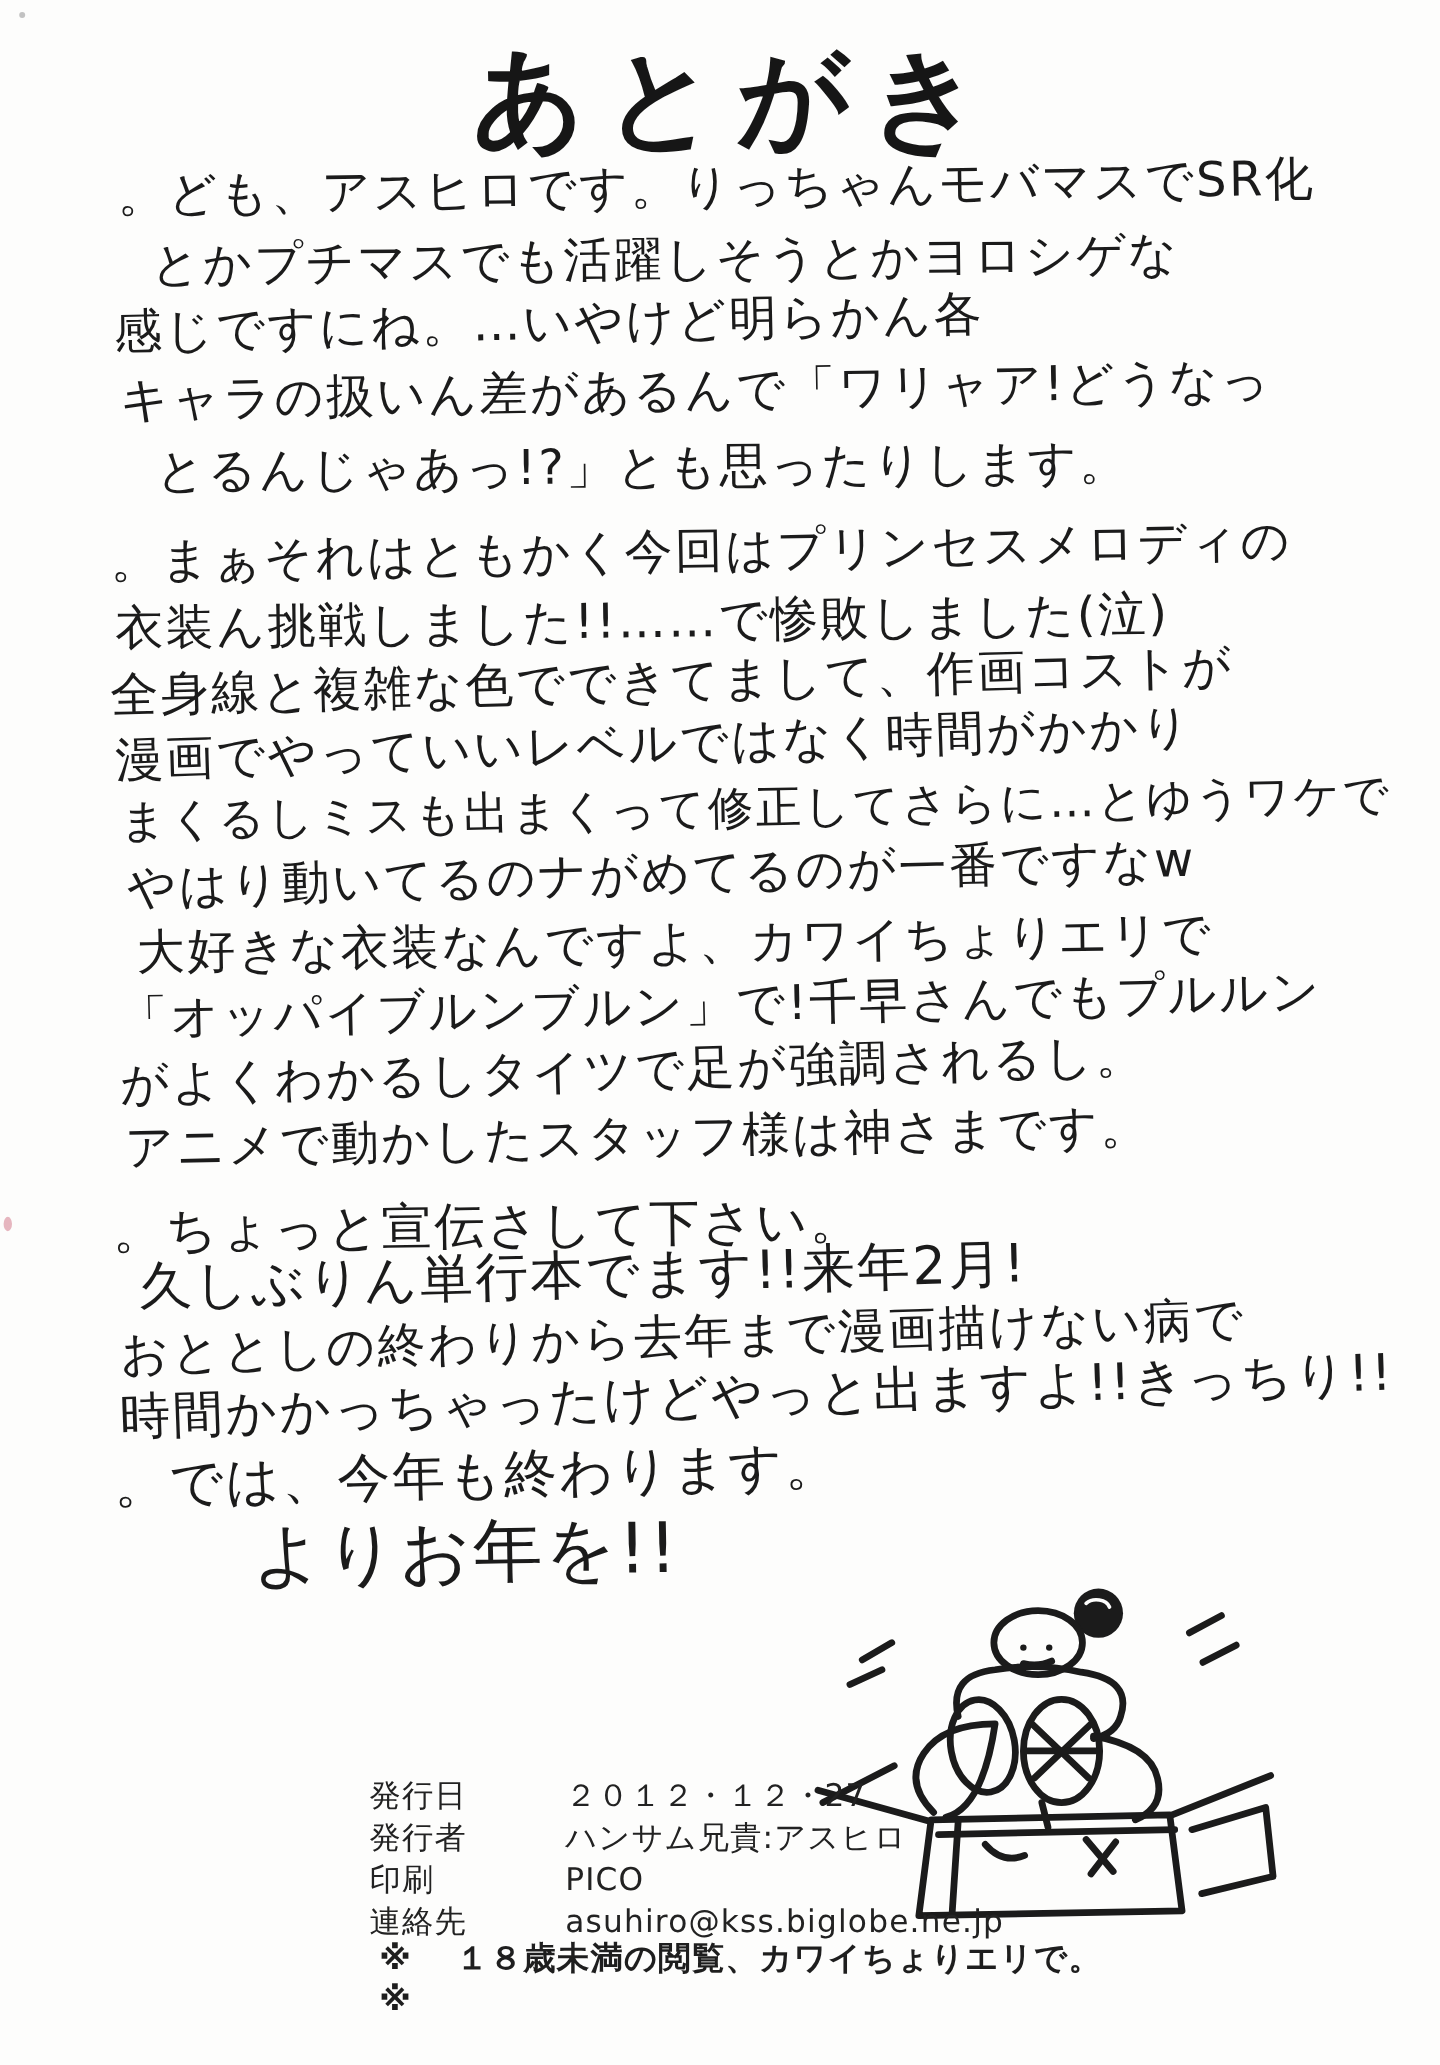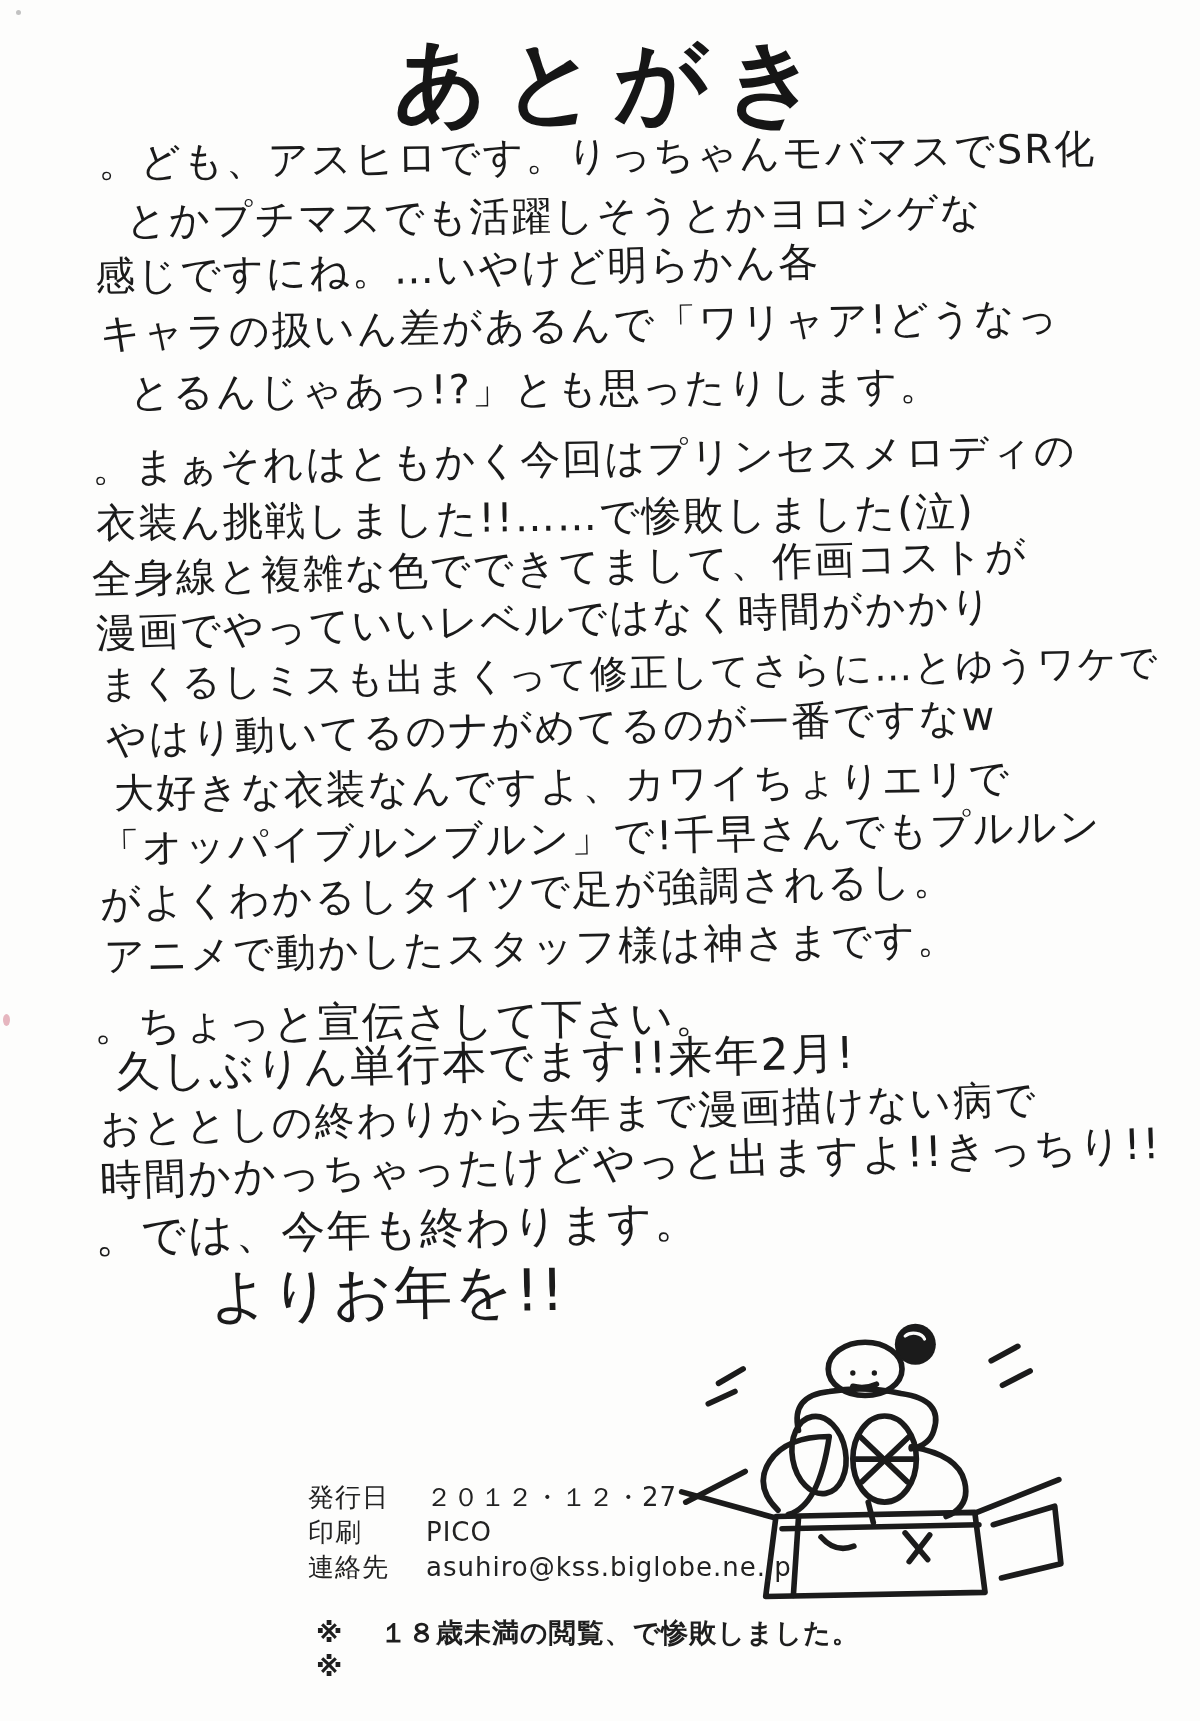--- a/index.html
+++ b/index.html
@@ -26,21 +26,21 @@
     font-size:40px;
     letter-spacing:2px;
     color:#1b1b1b;
     transform-origin:left center;
     font-weight:500;
   }
   .print-block{
     position:absolute;left:308px;top:1480px;
     font-size:26px;color:#222;letter-spacing:1px;
   }
-  .print-row{display:flex;line-height:35px;}
+  .print-row{display:flex;line-height:35px;gap:45px;}
   .print-label{width:118px;}
   .print-value{}
   .notices{
     position:absolute;left:316px;top:1616px;
     font-size:27px;color:#1e1e1e;font-weight:600;letter-spacing:1px;
   }
   .notice-row{display:flex;line-height:34px;}
   .notice-marker{width:64px;}
   .doodle-wrap{position:absolute;left:655px;top:1305px;width:410px;height:300px;}
   .speck-pink{position:absolute;left:3px;top:1014px;width:7px;height:12px;background:#e6b6bf;border-radius:50%;}
@@ -118,33 +118,37 @@
       <path class="ln" d="M268,224 l-20,26" stroke-width="4.5"></path>
     </svg>
   </div>
 
   <div class="print-block">
     <div class="print-row">
       <span class="print-label">発行日</span>
       <span class="print-value">２０１２・１２・27</span>
     </div>
     <div class="print-row">
+      <span class="print-label">発行者</span>
+      <span class="print-value">ハンサム兄貴:アスヒロ</span>
+    </div>
+    <div class="print-row">
       <span class="print-label">印刷</span>
       <span class="print-value">PICO</span>
     </div>
     <div class="print-row">
       <span class="print-label">連絡先</span>
       <span class="print-value">asuhiro@kss.biglobe.ne.jp</span>
     </div>
   </div>
 
   <div class="notices">
     <div class="notice-row">
       <span class="notice-marker">※</span>
-      <span>１８歳未満の閲覧、で惨敗しました。</span>
+      <span>１８歳未満の閲覧、カワイちょりエリで。</span>
     </div>
     <div class="notice-row">
       <span class="notice-marker">※</span>
     </div>
   </div>
 
   <div class="speck-pink"></div>
   <div class="speck-gray"></div>
 
 </div>

